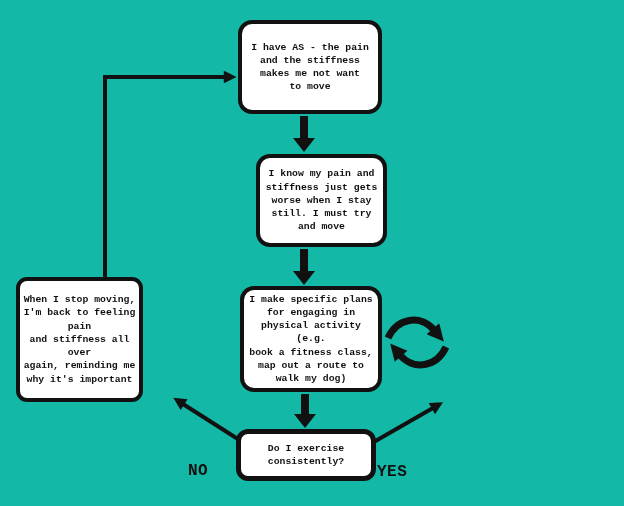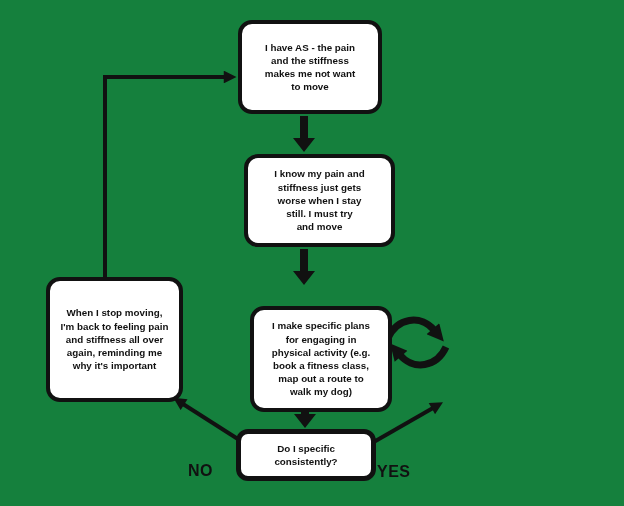--- a/index.html
+++ b/index.html
@@ -4,22 +4,22 @@
 <style>
   html, body {
     margin: 0;
     padding: 0;
     background: #ffffff;
   }
   .canvas {
     position: relative;
     width: 624px;
     height: 506px;
-    background: #15803d;
-    font-family: Liberation Sans, sans-serif;
+    background: #14b8a6;
+    font-family: Liberation Mono, monospace;
     overflow: hidden;
   }
   .arrow-layer {
     position: absolute;
     left: 0; top: 0;
     width: 624px; height: 506px;
     z-index: 1;
   }
   .node {
     position: absolute;
@@ -35,23 +35,23 @@
   .node-text {
     font-size: 9.8px;
     font-weight: 700;
     line-height: 13.2px;
     color: #111111;
     text-align: center;
     white-space: pre-line;
     padding: 1px 2px;
   }
   #node-have-as      { left: 238px; top: 20px;  width: 144px; height: 94px; }
-  #node-know-pain    { left: 244px; top: 154px; width: 151px; height: 93px; }
-  #node-make-plans   { left: 250px; top: 286px; width: 142px; height: 106px; margin-top: 20px; }
-  #node-stop-moving  { left: 46px;  top: 277px; width: 137px; height: 125px; }
+  #node-know-pain    { left: 256px; top: 154px; width: 131px; height: 93px; }
+  #node-make-plans   { left: 240px; top: 286px; width: 142px; height: 106px; }
+  #node-stop-moving  { left: 16px;  top: 277px; width: 127px; height: 125px; border-radius: 11px; }
   #node-moving-helps { left: 452px; top: 277px; width: 137px; height: 135px; }
   #node-decision     { left: 236px; top: 429px; width: 140px; height: 52px;
                        border-width: 5px; border-radius: 12px; }
   .branch-label {
     position: absolute;
     font-size: 16px;
     font-weight: 700;
     letter-spacing: 0.5px;
     color: #111111;
     z-index: 2;
@@ -118,20 +118,20 @@
   <div class="node" id="node-stop-moving">
     <div class="node-text">When I stop moving,
 I'm back to feeling pain
 and stiffness all over
 again, reminding me
 why it's important</div>
   </div>
 
 
   <div class="node" id="node-decision">
-    <div class="node-text">Do I specific
+    <div class="node-text">Do I exercise
 consistently?</div>
   </div>
 
   <div class="branch-label" id="label-no">NO</div>
   <div class="branch-label" id="label-yes">YES</div>
 
 </div>
 
 </body></html>

